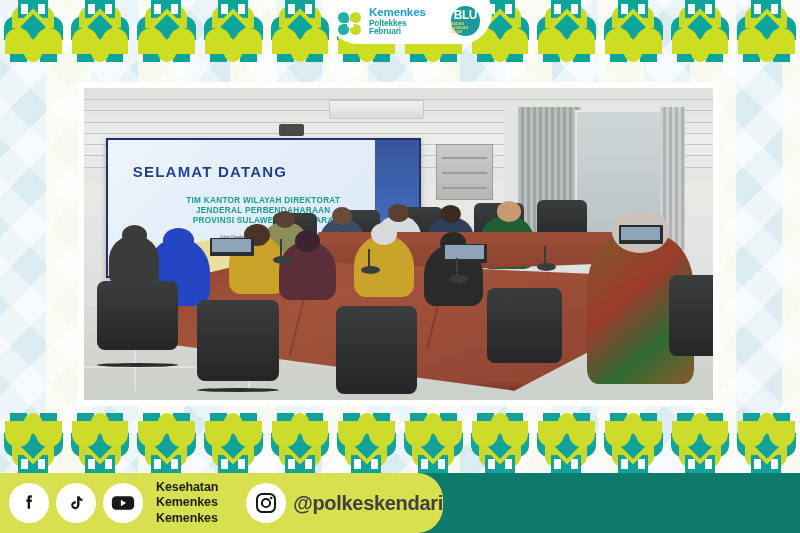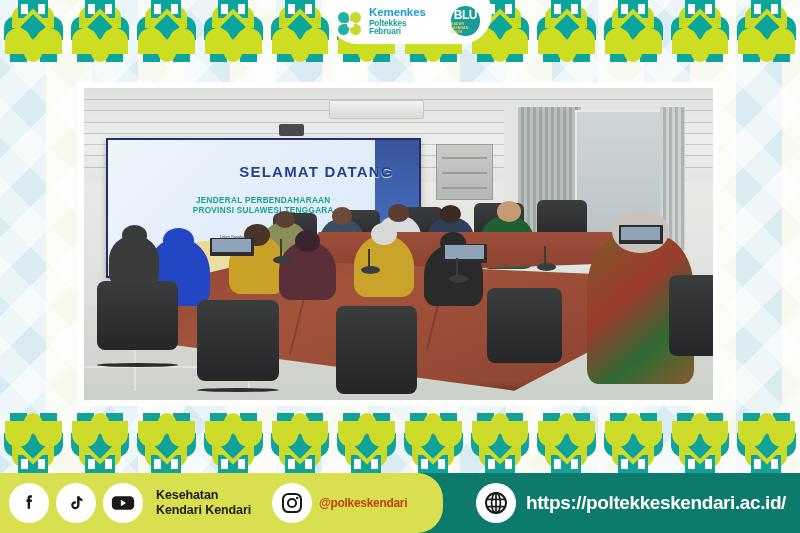--- a/index.html
+++ b/index.html
@@ -145,21 +145,21 @@
   .p-screen {
     position:absolute; left:3.5%; top:16%; width:50%; height:45%;
     background:linear-gradient(135deg,#eef4fb 0%,#e3eefa 45%,#dfeaf7 100%);
     border:2px solid #23306b; box-shadow:0 2px 6px rgba(0,0,0,.25);
     overflow:hidden;
   }
   .p-screen .sc-bluebar { position:absolute; right:0; top:0; width:14%; height:100%;
     background:linear-gradient(#1b3a8a,#2f67c9); opacity:.85; }
   .p-screen .sc-wave { position:absolute; left:-10%; bottom:-30%; width:120%; height:60%;
     background:linear-gradient(#f5c623,#f3e2a0); opacity:.5; border-radius:50% 50% 0 0; transform:rotate(-4deg); }
-  .sc-t1 { position:absolute; left:8%; top:17%; width:84%; text-align:right;
+  .sc-t1 { position:absolute; left:8%; top:17%; width:84%; text-align:left;
     font-size:15px; font-weight:bold; color:#1f3f8f; letter-spacing:1.2px;
     text-shadow:0 1px 1px rgba(255,255,255,.9); }
   .sc-t2 { position:absolute; left:5%; top:41%; width:90%; text-align:center;
     font-size:8.2px; font-weight:bold; color:#16a090; letter-spacing:.3px; line-height:1.25; }
   .sc-t3 { position:absolute; left:12%; top:70%; width:76%; text-align:center;
     font-size:3.6px; color:#3b4a6b; line-height:1.35; }
   .sc-t4 { position:absolute; left:25%; top:84%; width:50%; text-align:center;
     font-size:4px; font-weight:bold; color:#d98b17; }
   .p-proj { position:absolute; left:31%; top:11.5%; width:4%; height:4%;
     background:#4a4a4a; border-radius:2px; }
@@ -212,21 +212,21 @@
   .soc {
     width:40px; height:40px; border-radius:50%; background:#ffffff;
     display:flex; align-items:center; justify-content:center; flex:0 0 auto;
   }
   .soc svg { display:block; }
   .foot-name {
     font-size:12.5px; font-weight:bold; color:#1d1d1b; line-height:1.22;
     margin-left:6px; letter-spacing:-.1px;
   }
   .soc-ig { margin-left:14px; }
-  .ig-handle { font-size:12px; font-weight:bold; color:#c2410c; margin-left:0; letter-spacing:-.3px; }
+  .ig-handle { font-size:20px; font-weight:bold; color:#404040; margin-left:0; letter-spacing:-.3px; }
 
   .footer-web {
     position:absolute; right:0; bottom:0; height:60px; z-index:7;
     display:flex; align-items:center; gap:10px; padding-right:14px;
   }
   .url-text { font-size:19px; font-weight:bold; color:#ffffff; letter-spacing:-.4px; }
 </style>
 </head>
 <body>
 
@@ -447,20 +447,21 @@
           <div class="cl" style="top:78%"></div>
       </div>
 
       <div class="p-proj"></div>
 
       <div class="p-screen">
         <div class="sc-bluebar"></div>
         <div class="sc-wave"></div>
         <div class="sc-t1">SELAMAT DATANG</div>
         <div class="sc-t2">
+          <div>TIM KANTOR WILAYAH DIREKTORAT</div>
           <div>JENDERAL PERBENDAHARAAN</div>
           <div>PROVINSI SULAWESI TENGGARA</div>
         </div>
         <div class="sc-t3">
           <div>Dalam Rangka Pendampingan dan Pembinaan Satker</div>
           <div>Politeknik Kesehatan Kemenkes Kendari</div>
         </div>
         <div class="sc-t4">Kendari, 16 Februari 2024</div>
       </div>
 
@@ -706,38 +707,26 @@
         </svg>
     </div>
     <div class="soc">
       <svg width="24" height="18" viewBox="0 0 28 20">
           <rect x="1" y="2" width="26" height="16" rx="5" fill="#18181a"></rect>
           <path fill="#fff" d="M11.5 6.2l6 3.8-6 3.8z"></path>
         </svg>
     </div>
     <div class="foot-name">
       <div>Kesehatan</div>
-      <div>Kendari Kendari</div>
+      <div>Kemenkes Kemenkes</div>
     </div>
     <div class="soc soc-ig">
       <svg width="24" height="24" viewBox="0 0 24 24">
         <rect x="3" y="3" width="18" height="18" rx="5.4" fill="none" stroke="#18181a" stroke-width="2"></rect>
         <circle cx="12" cy="12" r="4.1" fill="none" stroke="#18181a" stroke-width="2"></circle>
         <circle cx="17.2" cy="6.9" r="1.25" fill="#18181a"></circle>
       </svg>
     </div>
     <div class="ig-handle">@polkeskendari</div>
   </div>
 
-  <div class="footer-web">
-    <div class="soc">
-      <svg width="26" height="26" viewBox="0 0 26 26">
-        <circle cx="13" cy="13" r="10" fill="none" stroke="#18181a" stroke-width="2"></circle>
-        <ellipse cx="13" cy="13" rx="4.4" ry="10" fill="none" stroke="#18181a" stroke-width="1.7"></ellipse>
-        <line x1="3.4" y1="9.4" x2="22.6" y2="9.4" stroke="#18181a" stroke-width="1.7"></line>
-        <line x1="3.4" y1="16.6" x2="22.6" y2="16.6" stroke="#18181a" stroke-width="1.7"></line>
-        <line x1="13" y1="3" x2="13" y2="23" stroke="#18181a" stroke-width="1.7"></line>
-      </svg>
-    </div>
-    <div class="url-text">https://poltekkeskendari.ac.id/</div>
-  </div>
 
 </div>
 
 </body></html>

